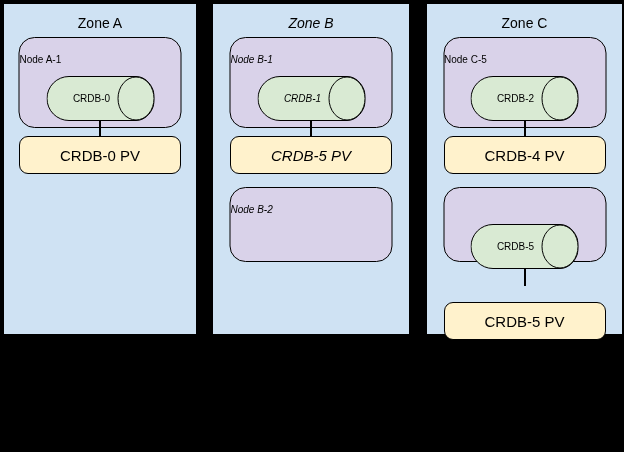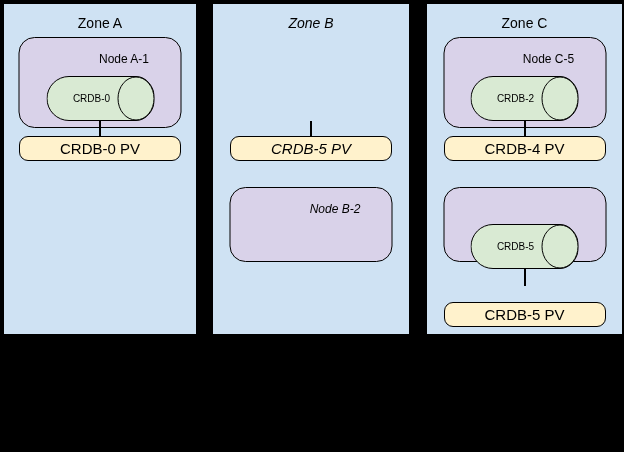--- a/index.html
+++ b/index.html
@@ -32,22 +32,22 @@
     width: 163px;
     background: var(--node-fill, #d9d2e9);
     border: 1px solid var(--border, #000);
     border-radius: 16px;
     box-sizing: border-box;
   }
   .node-1 { top: 33px;  height: 91px; }
   .node-2 { top: 183px; height: 75px; }
   .node-title {
     position: absolute; top: 13px; left: 0; right: 0;
-    text-align: center;
-    font-size: 12px; line-height: 17px; padding-left: 48px;
+    text-align: left;
+    font-size: 10px; line-height: 17px;
   }
   .cylinder {
     position: absolute; left: 50%; transform: translateX(-50%);
     top: 38px;
     display: block;
   }
   .node-2 .cylinder { top: 36px; }
   .cyl-body, .cyl-cap {
     fill: var(--pod-fill, #d9ead3);
     stroke: var(--border, #000);
@@ -61,21 +61,21 @@
   .connector {
     position: absolute; left: 50%;
     width: 2px; margin-left: -1px;
     background: var(--border, #000);
     z-index: 3;
   }
   .connector-1 { top: 117px; height: 16px; }
   .connector-2 { top: 265px; height: 17px; }
   .pv {
     position: absolute; left: 50%; transform: translateX(-50%);
-    width: 162px; height: 25px;
+    width: 162px; height: 38px;
     background: var(--pv-fill, #fff2cc);
     border: 1px solid var(--border, #000);
     border-radius: 9px;
     box-sizing: border-box;
     display: flex; align-items: center; justify-content: center;
     font-size: 15px;
   }
   .pv-1 { top: 132px; }
   .pv-2 { top: 298px; }
 </style>
@@ -97,20 +97,28 @@
   <div class="connector connector-1"></div>
 
   <div class="pv pv-1">
     <span>CRDB-0 PV</span>
   </div>
 </section>
 
 <section class="zone" id="zone-b">
   <div class="zone-title">Zone B</div>
 
+  <div class="node node-1">
+    <div class="node-title">Node B-1</div>
+    <svg class="cylinder" width="108" height="45" viewBox="0 0 108 45">
+      <path class="cyl-body" d="M 22.5 0.5 H 89.5 A 18 21.5 0 0 1 89.5 44.5 H 22.5 A 22 22 0 0 1 22.5 0.5 Z"></path>
+      <ellipse class="cyl-cap" cx="89.5" cy="22.5" rx="18" ry="21.5"></ellipse>
+      <text class="cyl-label" x="45" y="26" text-anchor="middle">CRDB-1</text>
+    </svg>
+  </div>
 
   <div class="connector connector-1"></div>
 
   <div class="pv pv-1">
     <span>CRDB-5 PV</span>
   </div>
 
   <div class="node node-2">
     <div class="node-title">Node B-2</div>
   </div>

